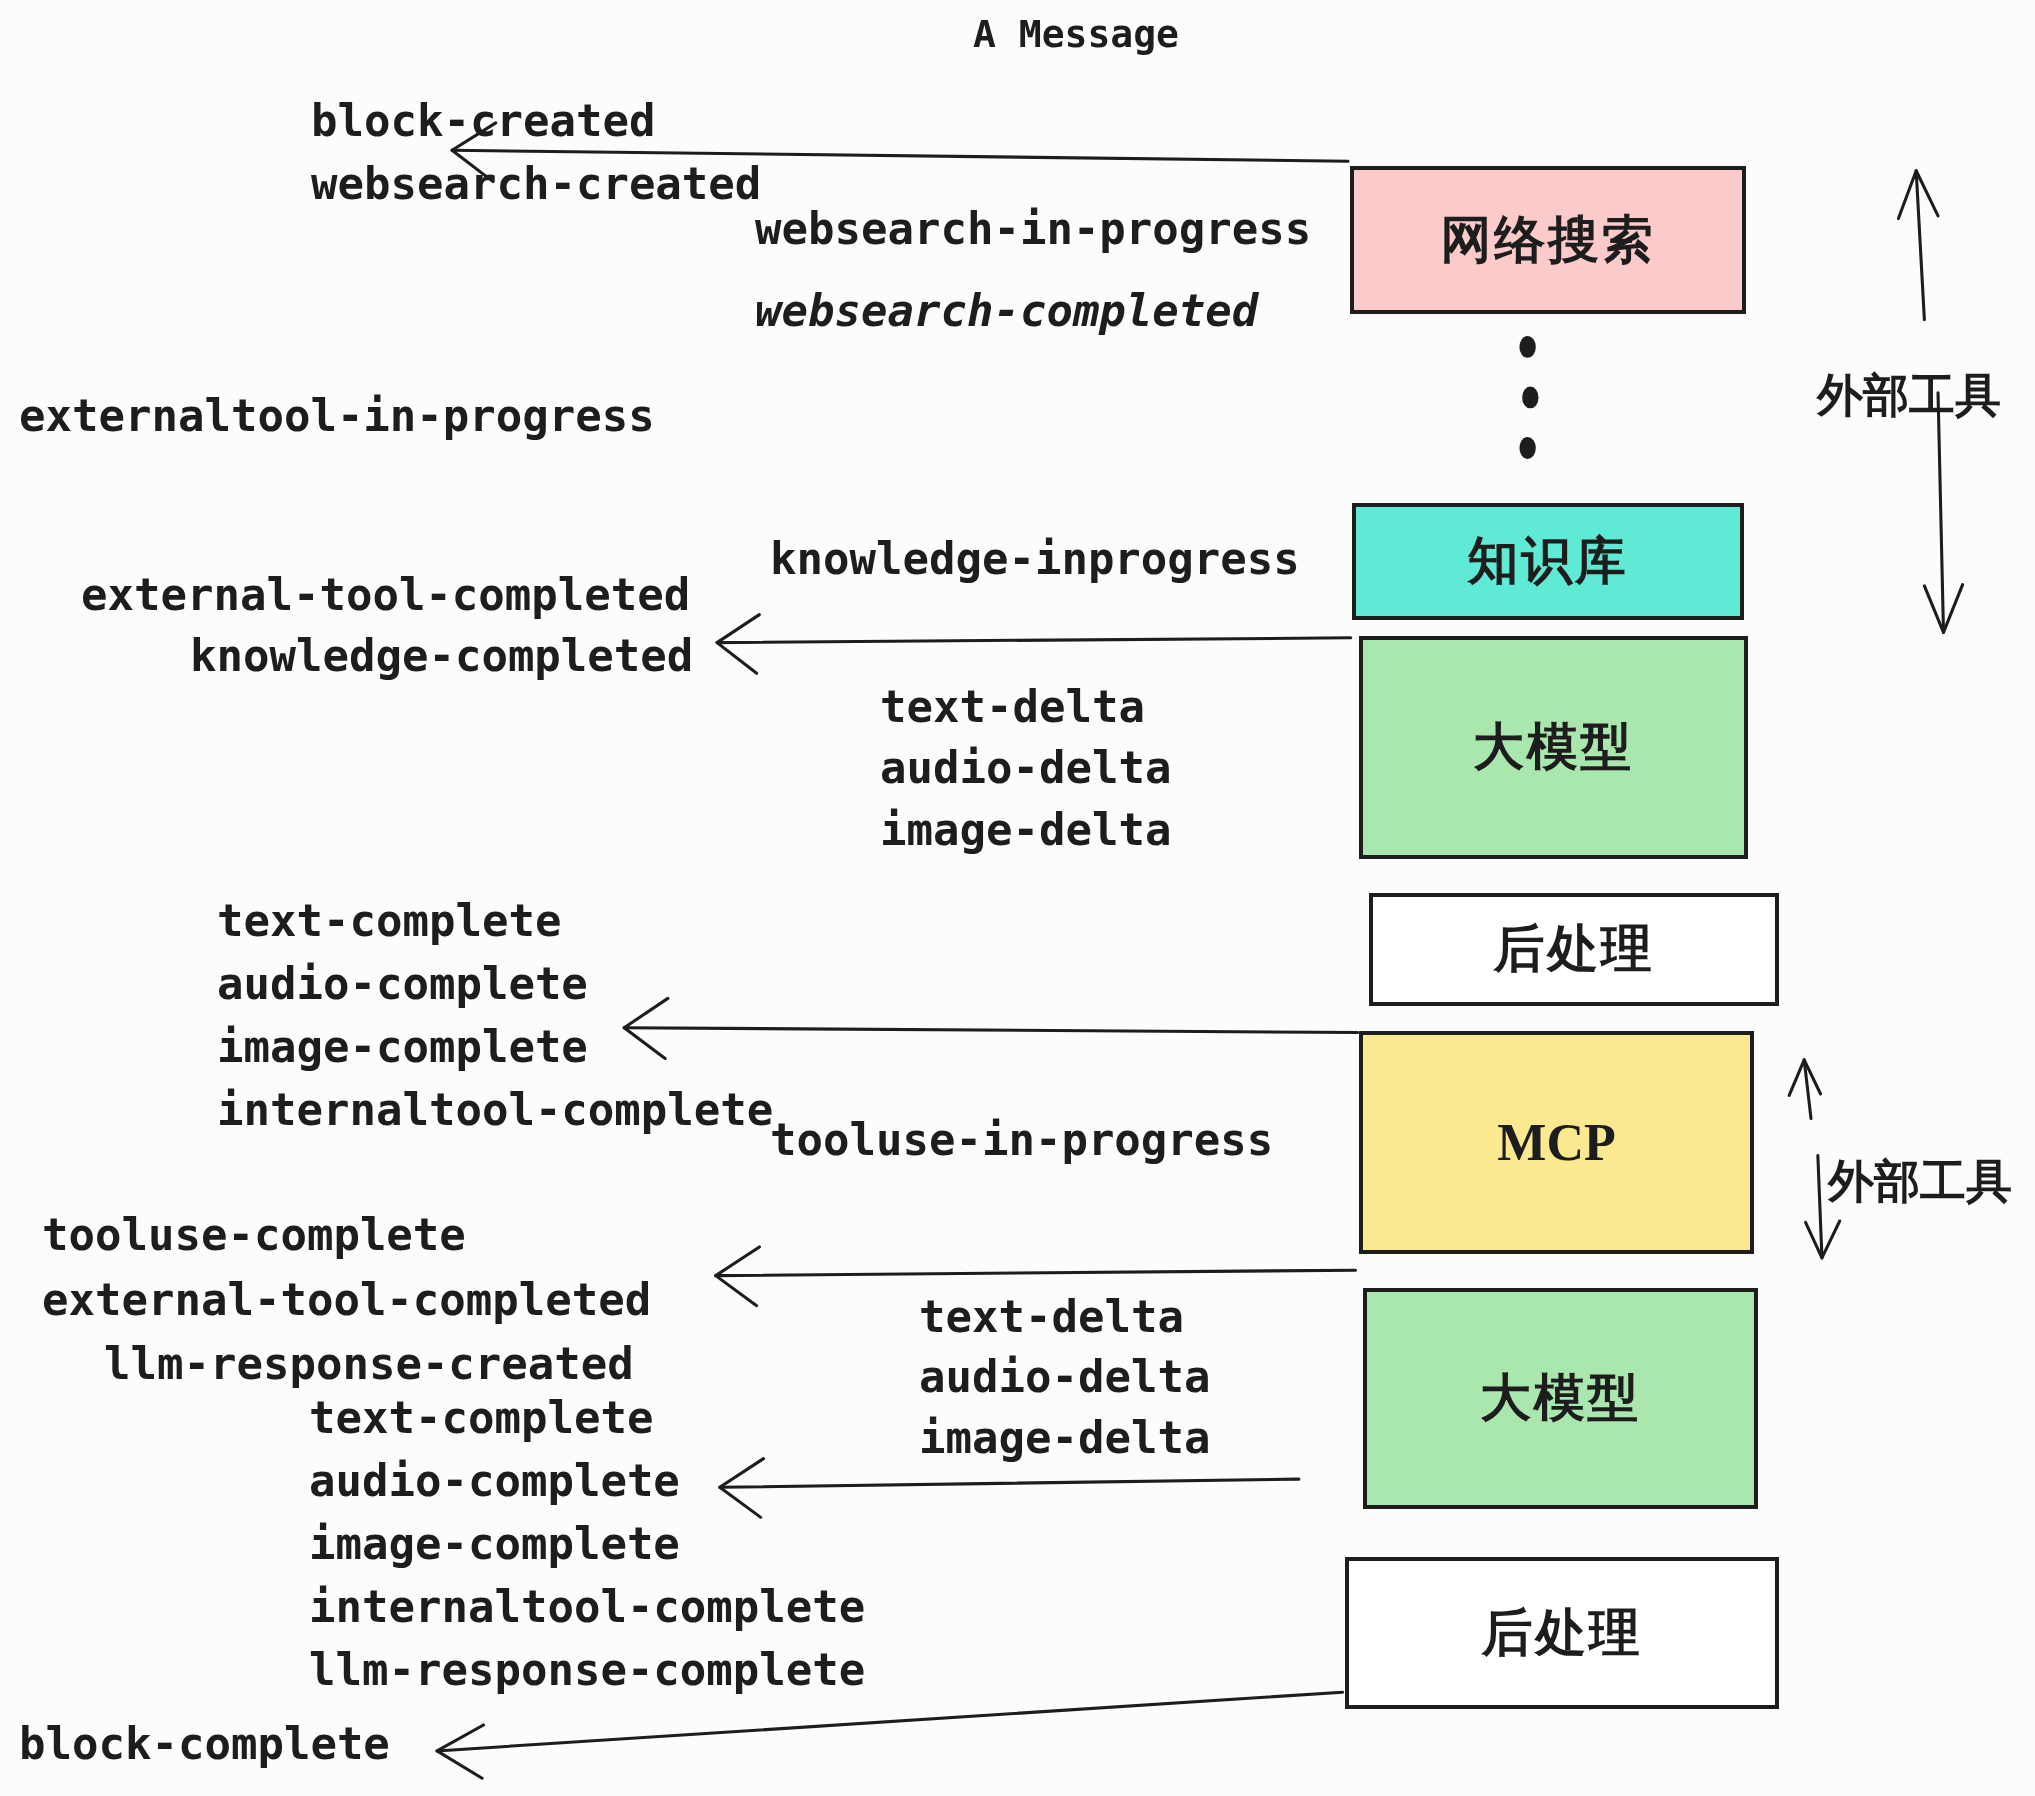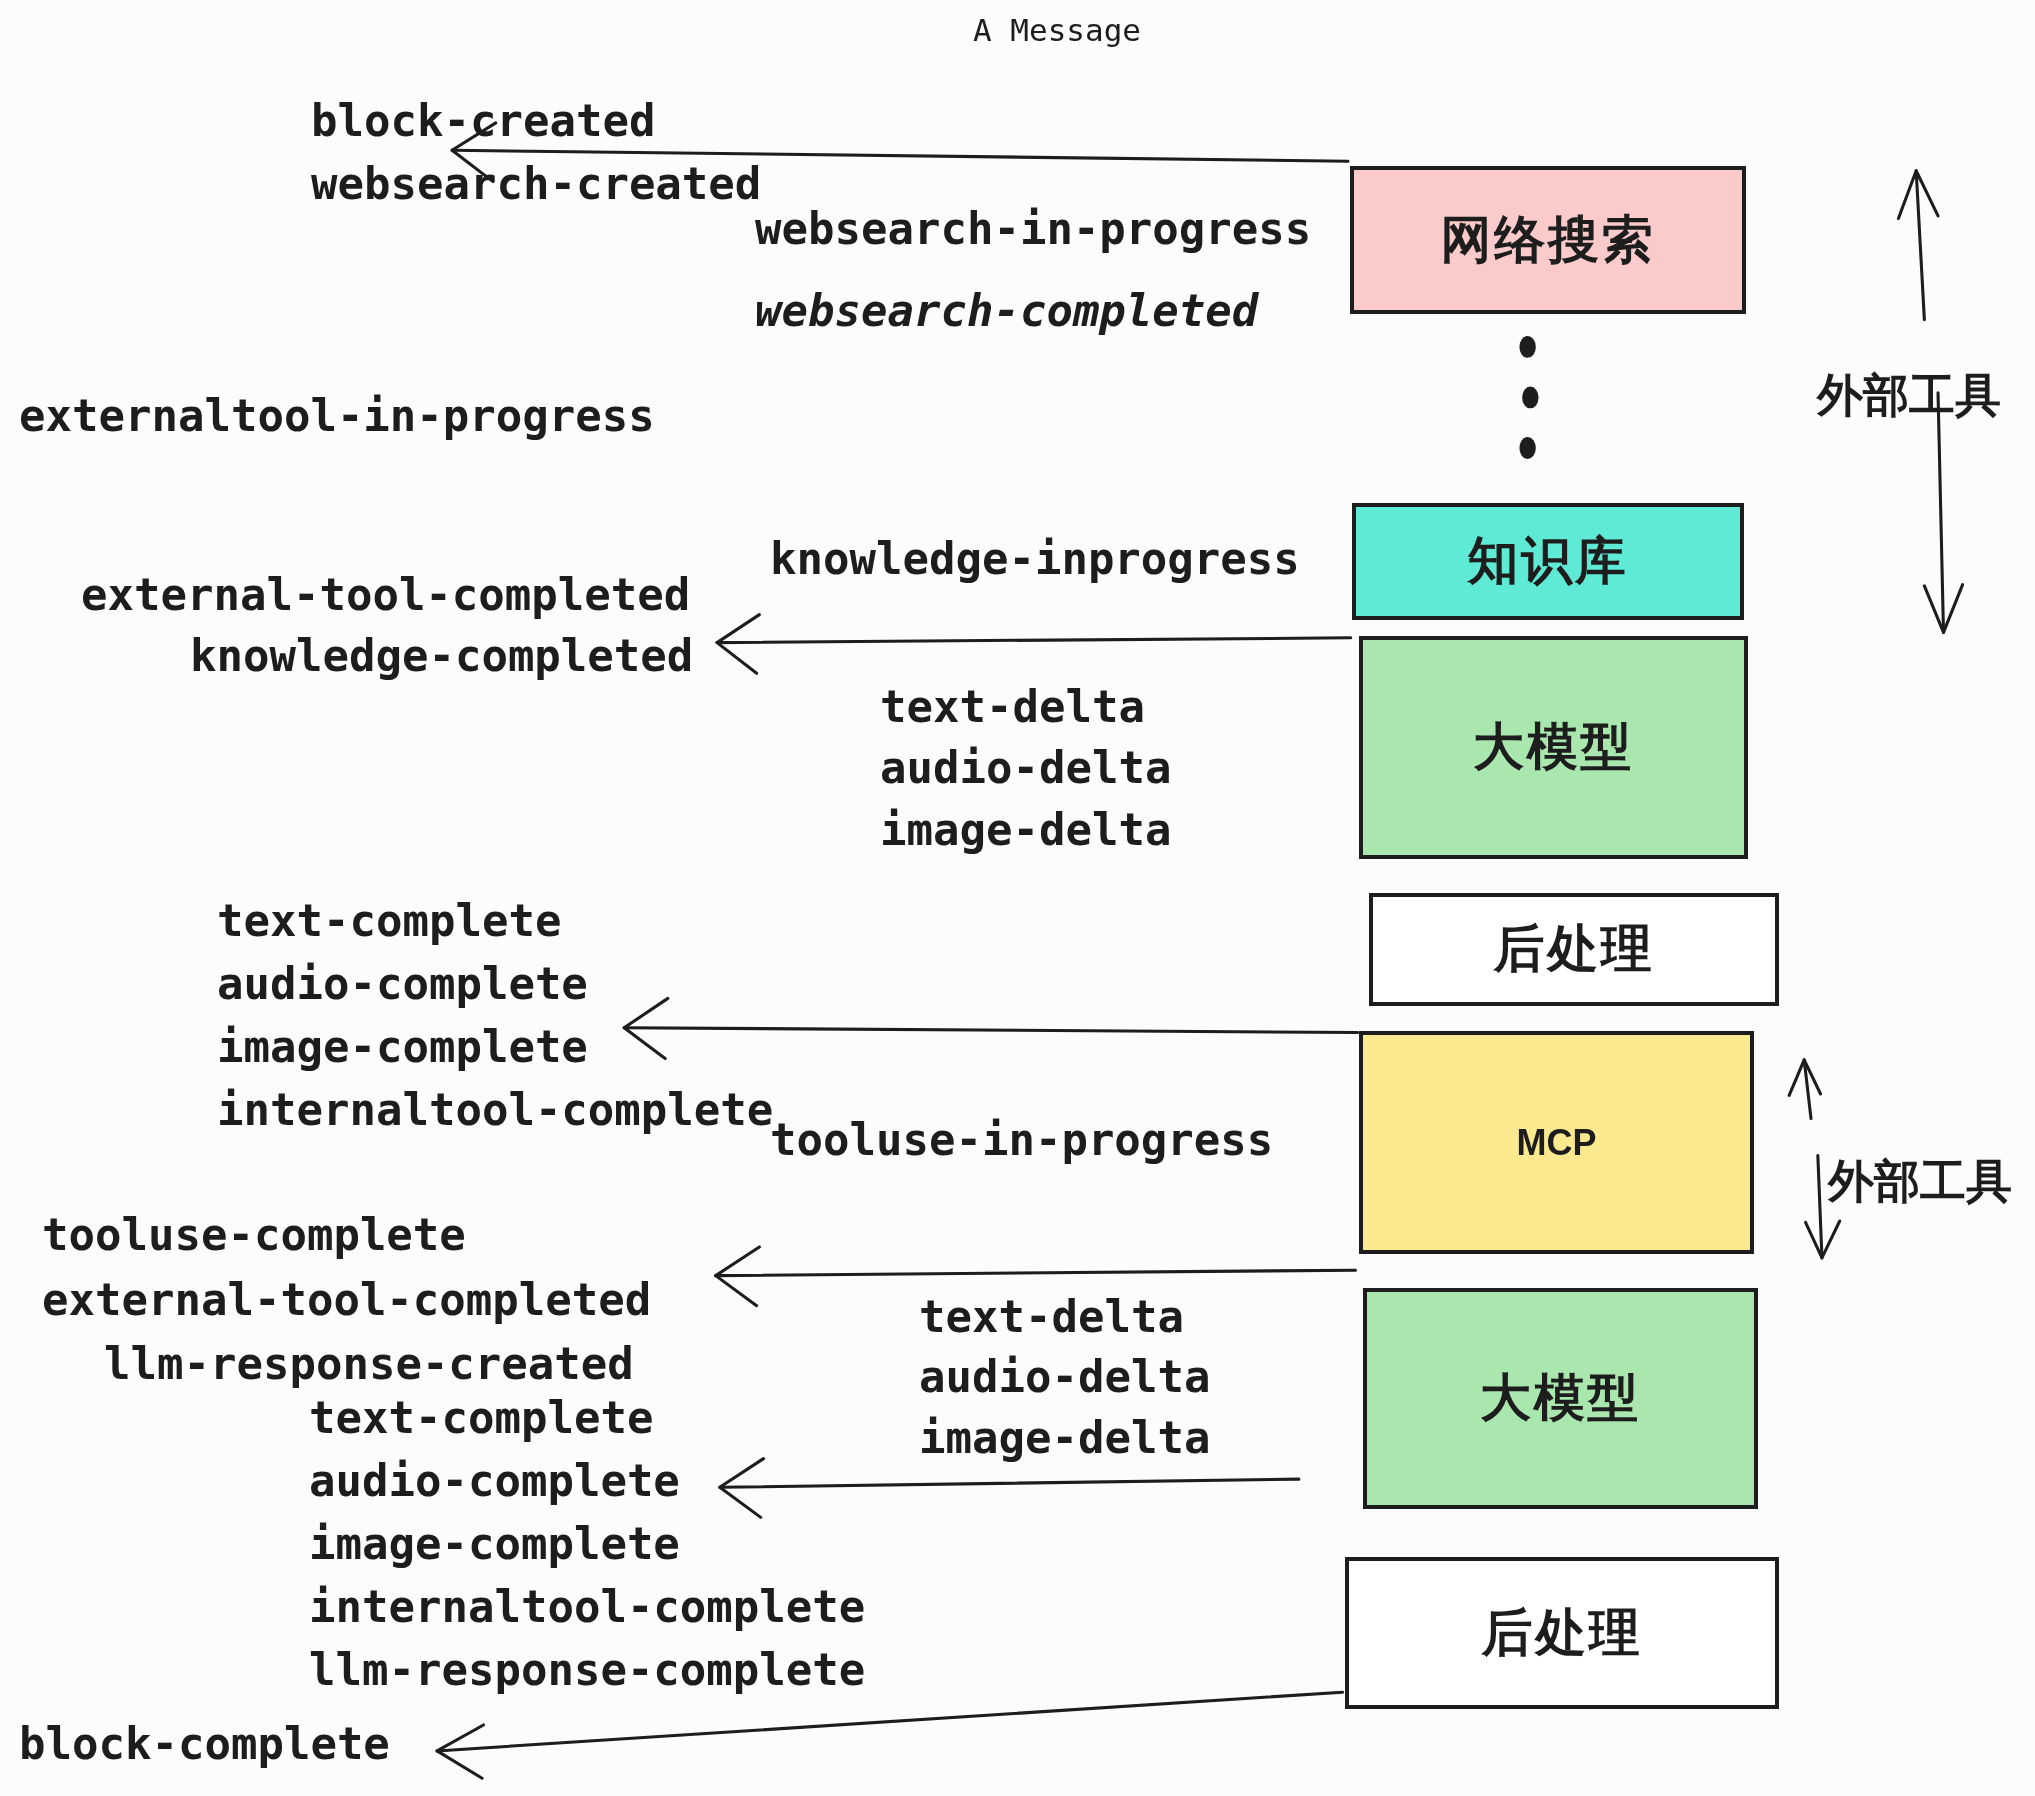--- a/index.html
+++ b/index.html
@@ -9,33 +9,33 @@
     font-family:"DejaVu Sans Mono", monospace;
     overflow:hidden;
   }
   .ev{
     position:absolute;
     font-size:44px;line-height:63px;font-weight:bold;
     white-space:nowrap;color:#1d1d1d;
   }
   .title{
     position:absolute;
-    font-size:31px;font-weight:normal;white-space:nowrap;
+    font-size:38px;font-weight:bold;white-space:nowrap;
   }
   .box{
     position:absolute;box-sizing:border-box;
     border:4.1px solid #1d1d1d;
     display:flex;align-items:center;justify-content:center;
   }
   .box-label{
     font-family:"Liberation Sans","DejaVu Sans",sans-serif;
     font-size:51px;font-weight:bold;color:#1d1d1d;letter-spacing:2.7px;
   }
   .box-label.mono{
-    font-family:Liberation Sans, sans-serif;font-size:36px;letter-spacing:0;text-align:center;
+    font-family:Liberation Serif, serif;font-size:52px;letter-spacing:0;text-align:center;
   }
   .side-label{
     position:absolute;
     font-family:"Liberation Sans","DejaVu Sans",sans-serif;
     font-size:46px;font-weight:bold;white-space:nowrap;color:#1d1d1d;margin-top:39px;
   }
   svg.overlay{position:absolute;left:0;top:0;pointer-events:none;}
   svg.overlay path, svg.overlay line{stroke:#1d1d1d;stroke-width:4.5;fill:none;stroke-linecap:round;stroke-linejoin:round;}
   svg.overlay ellipse{fill:#1d1d1d;stroke:none;}
 </style>

